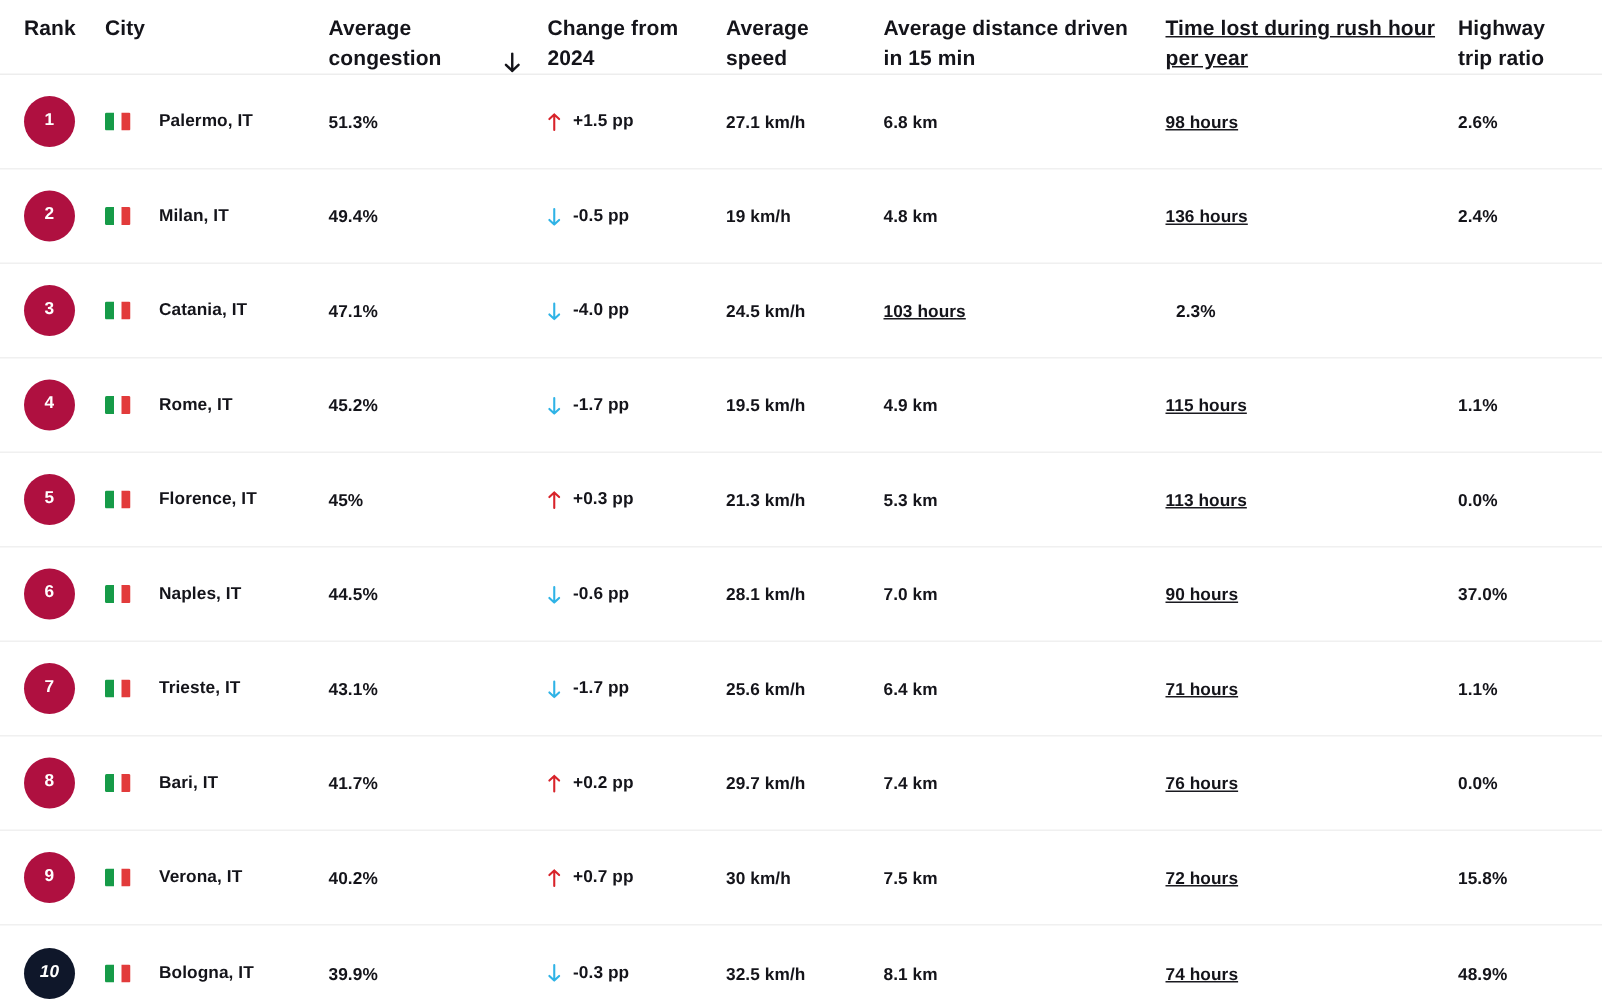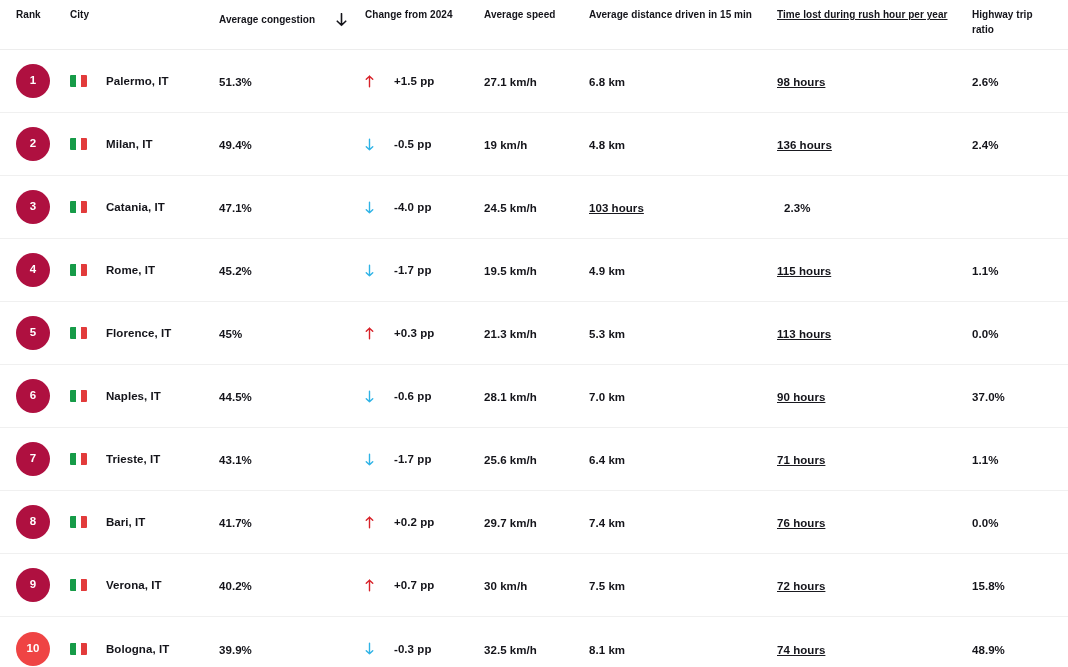--- a/index.html
+++ b/index.html
@@ -41,21 +41,21 @@
   .c-hwy    { width: 96px;  }
 
   
   .thead {
     height: 50px;
     align-items: flex-start;
     padding-top: 8px;
     border-bottom: 1px solid #ededed;
   }
   .th {
-    font-size: 10px;
+    font-size: 14px;
     font-weight: 700;
     line-height: 1.45;
     color: #14141a;
     letter-spacing: 0.005em;
     padding-right: 12px;
   }
   .th-cong-wrap {
     display: flex;
     align-items: flex-end;
     width: 146px;
@@ -113,21 +113,21 @@
     font-size: 11.5px;
     font-weight: 700;
     color: #14141a;
     letter-spacing: 0.005em;
     white-space: nowrap;
   }
 
   .change-cell {
     display: flex;
     align-items: center;
-    gap: 20px;
+    gap: 8px;
   }
   .arrow {
     width: 9px;
     height: 13px;
     flex: 0 0 auto;
     display: block;
   }
   .arrow.up   { color: #d8232a; }
   .arrow.down { color: #2fb3e6; }
 </style>
@@ -379,21 +379,21 @@
           </svg>
           <span class="cell-text">+0.7 pp</span>
         </div>
         <div class="c-speed"><span class="cell-text">30 km/h</span></div>
         <div class="c-dist"><span class="cell-text">7.5 km</span></div>
         <div class="c-time"><span class="cell-text">72 hours</span></div>
         <div class="c-hwy"><span class="cell-text">15.8%</span></div>
       </div>
       <div class="row tr">
         <div class="c-rank">
-          <span class="badge" style="background: #ef4444;">10</span>
+          <span class="badge" style="background: #0f172a; font-style: italic;">10</span>
         </div>
         <div class="c-city city-cell">
           <span class="flag">
             <i class="g"></i>
             <i class="w"></i>
             <i class="r"></i>
           </span>
           <span class="cell-text">Bologna, IT</span>
         </div>
         <div class="c-cong"><span class="cell-text">39.9%</span></div>

